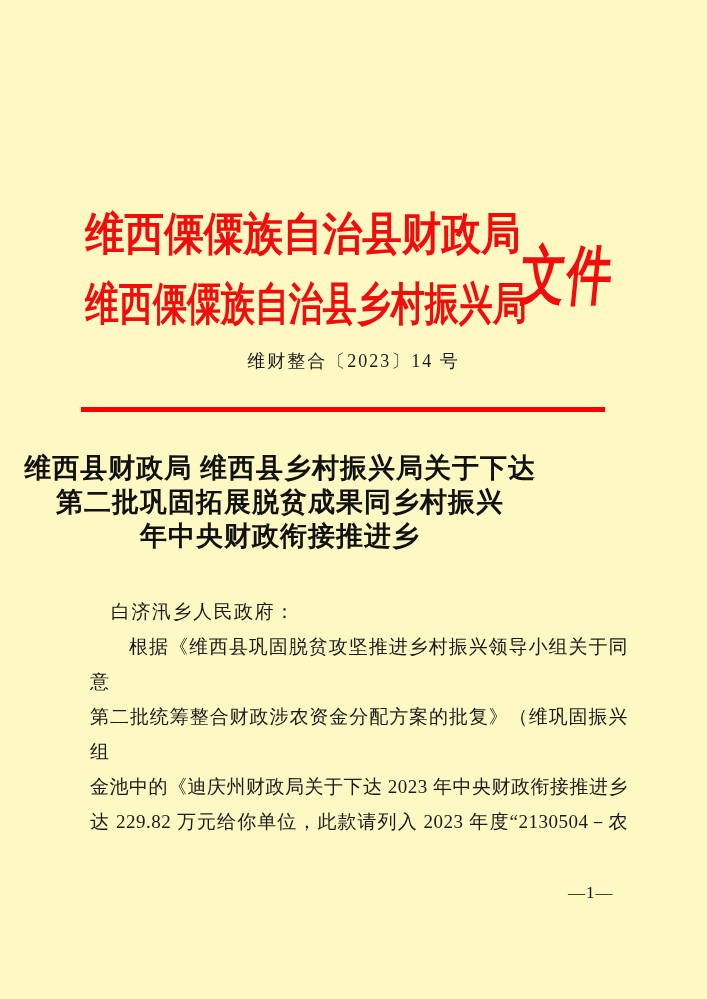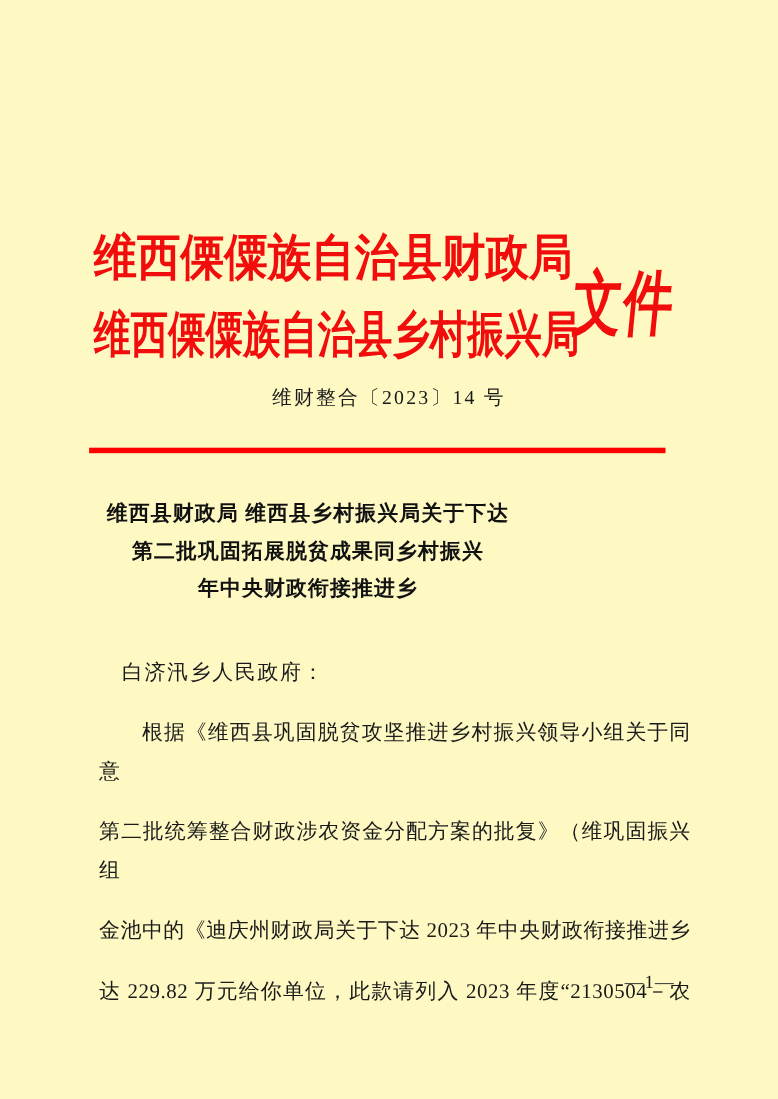--- a/index.html
+++ b/index.html
@@ -65,21 +65,21 @@
     width: 524px;
     height: 5px;
     background: #ff0000;
   }
   .title {
     position: absolute;
     left: 0;
     top: 451px;
     width: 560px;
     text-align: center;
-    font-size: 19px;
+    font-size: 27px;
     line-height: 34px;
     font-weight: bold;
     color: #111111;
     letter-spacing: 1px;
     font-family: "Liberation Serif", serif;
   }
   .body-block {
     position: absolute;
     left: 90px;
     top: 594px;
@@ -90,21 +90,20 @@
   }
   .salutation {
     text-align: left;
     letter-spacing: 1.5px;
     margin-left: 21px;
   }
   .body-line {
     text-align: justify;
     text-align-last: justify;
     letter-spacing: 0.5px;
-    margin-top: 20px;
   }
   .body-line.first {
     text-indent: 39px;
   }
   .page-number {
     position: absolute;
     left: 568px;
     top: 882px;
     font-size: 17px;
     letter-spacing: 1px;

